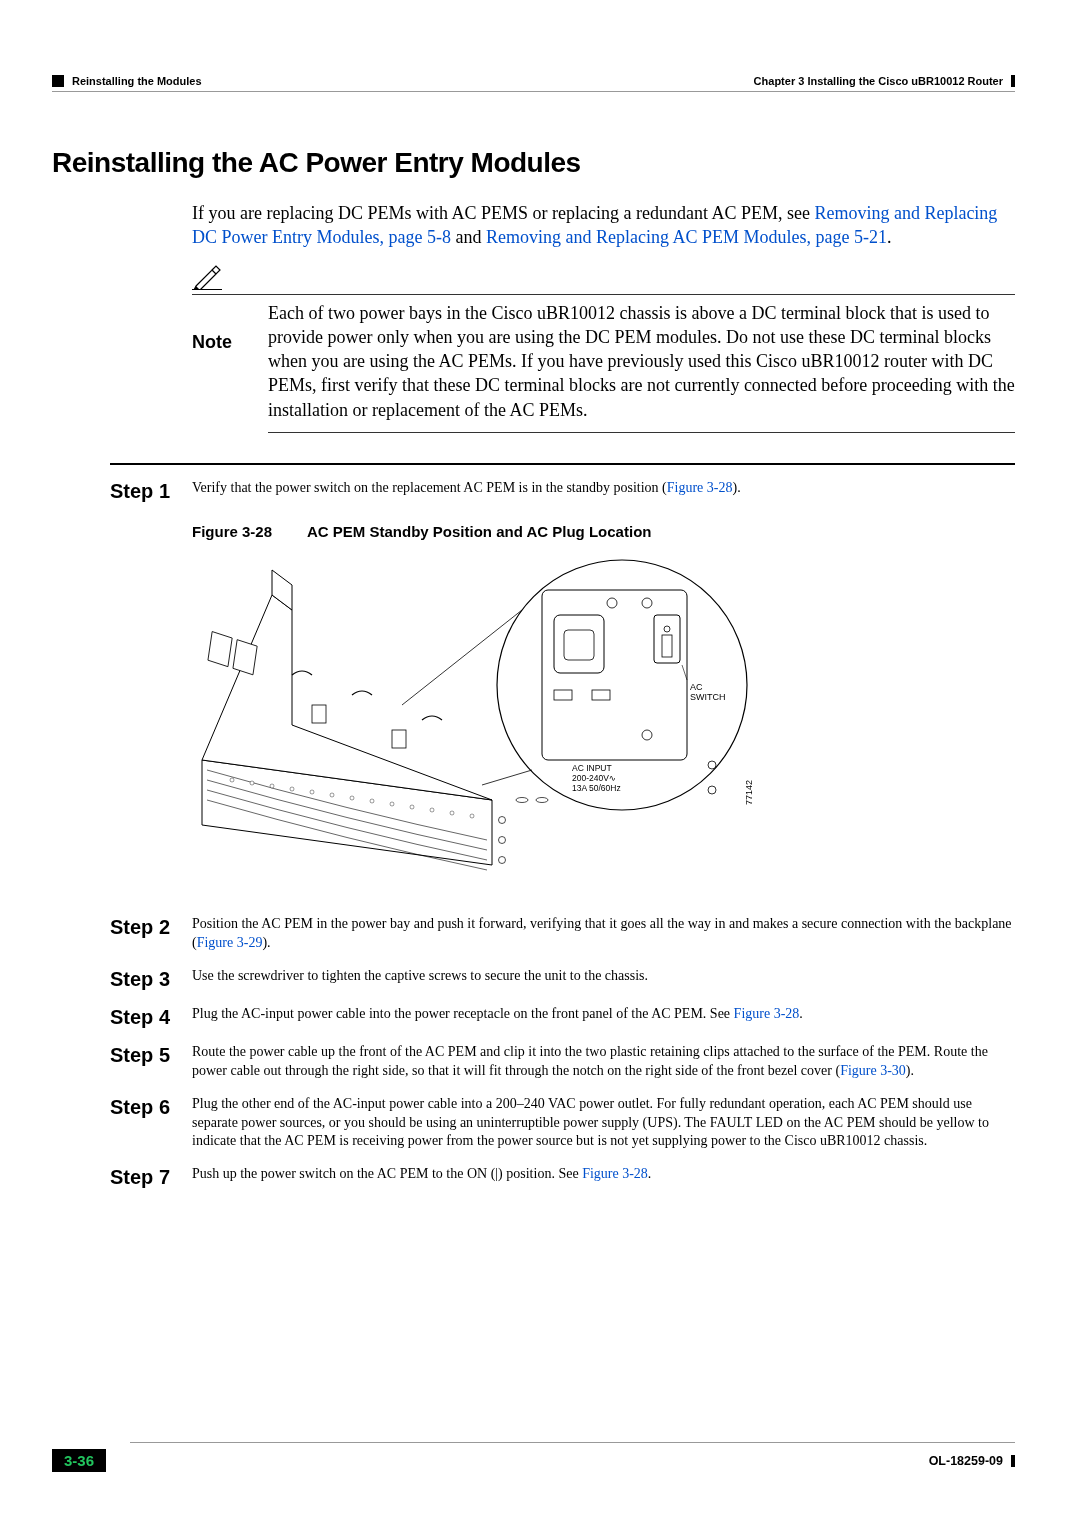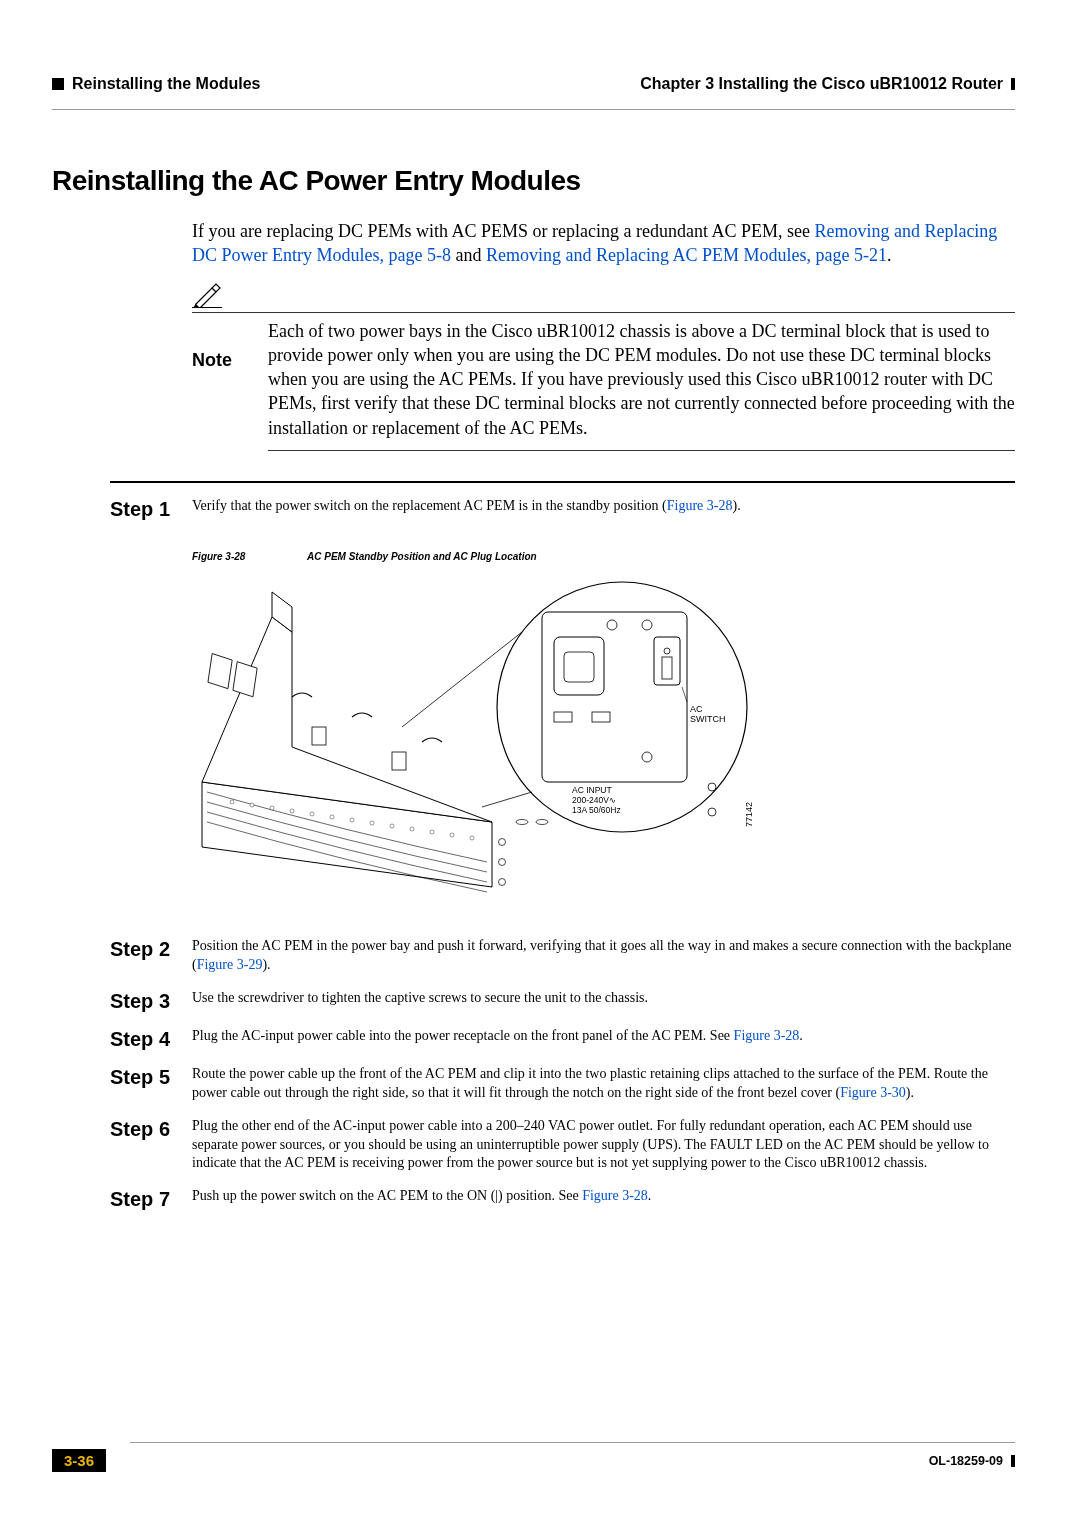--- a/index.html
+++ b/index.html
@@ -15,22 +15,22 @@
     box-sizing: border-box;
     position: relative;
     min-height: 1527px;
   }
   .header-row {
     display: flex;
     justify-content: space-between;
     align-items: flex-end;
     font-family: Arial, Helvetica, sans-serif;
     font-weight: bold;
-    font-size: 16px;
-    margin-bottom: 16px;
+    font-size: 11px;
+    margin-bottom: 4px;
   }
   .header-left {
     display: flex;
     align-items: center;
     gap: 8px;
   }
   .header-square {
     width: 12px;
     height: 12px;
     background: #000;
@@ -115,25 +115,24 @@
     font-weight: bold;
     font-size: 20px;
     padding-top: 1px;
   }
   .step-text {
     font-size: 14px;
     line-height: 1.35;
     flex: 1;
   }
   .figure-caption {
-    margin: 30px 0 15px 140px;
-    font-family: Arial, Helvetica, sans-serif;
-    font-style: italic;
-    font-weight: bold;
-    font-size: 10px;
+    margin: 20px 0 15px 140px;
+    font-family: Arial, Helvetica, sans-serif;
+    font-weight: bold;
+    font-size: 15px;
   }
   .figure-caption .fignum {
     display: inline-block;
     width: 115px;
   }
   .figure-box {
     margin: 0 0 30px 140px;
     width: 570px;
     height: 330px;
   }
@@ -156,21 +155,21 @@
     margin-left: 78px;
   }
   .footer-row {
     display: flex;
     justify-content: space-between;
     align-items: center;
     margin-top: 4px;
   }
   .footer-pagebox {
     background: #000;
-    color: #eab308;
+    color: #22c55e;
     font-family: Arial, Helvetica, sans-serif;
     font-weight: bold;
     font-size: 15px;
     padding: 3px 12px;
   }
   .footer-docnum {
     font-family: Arial, Helvetica, sans-serif;
     font-weight: bold;
     font-size: 12.5px;
     display: flex;

